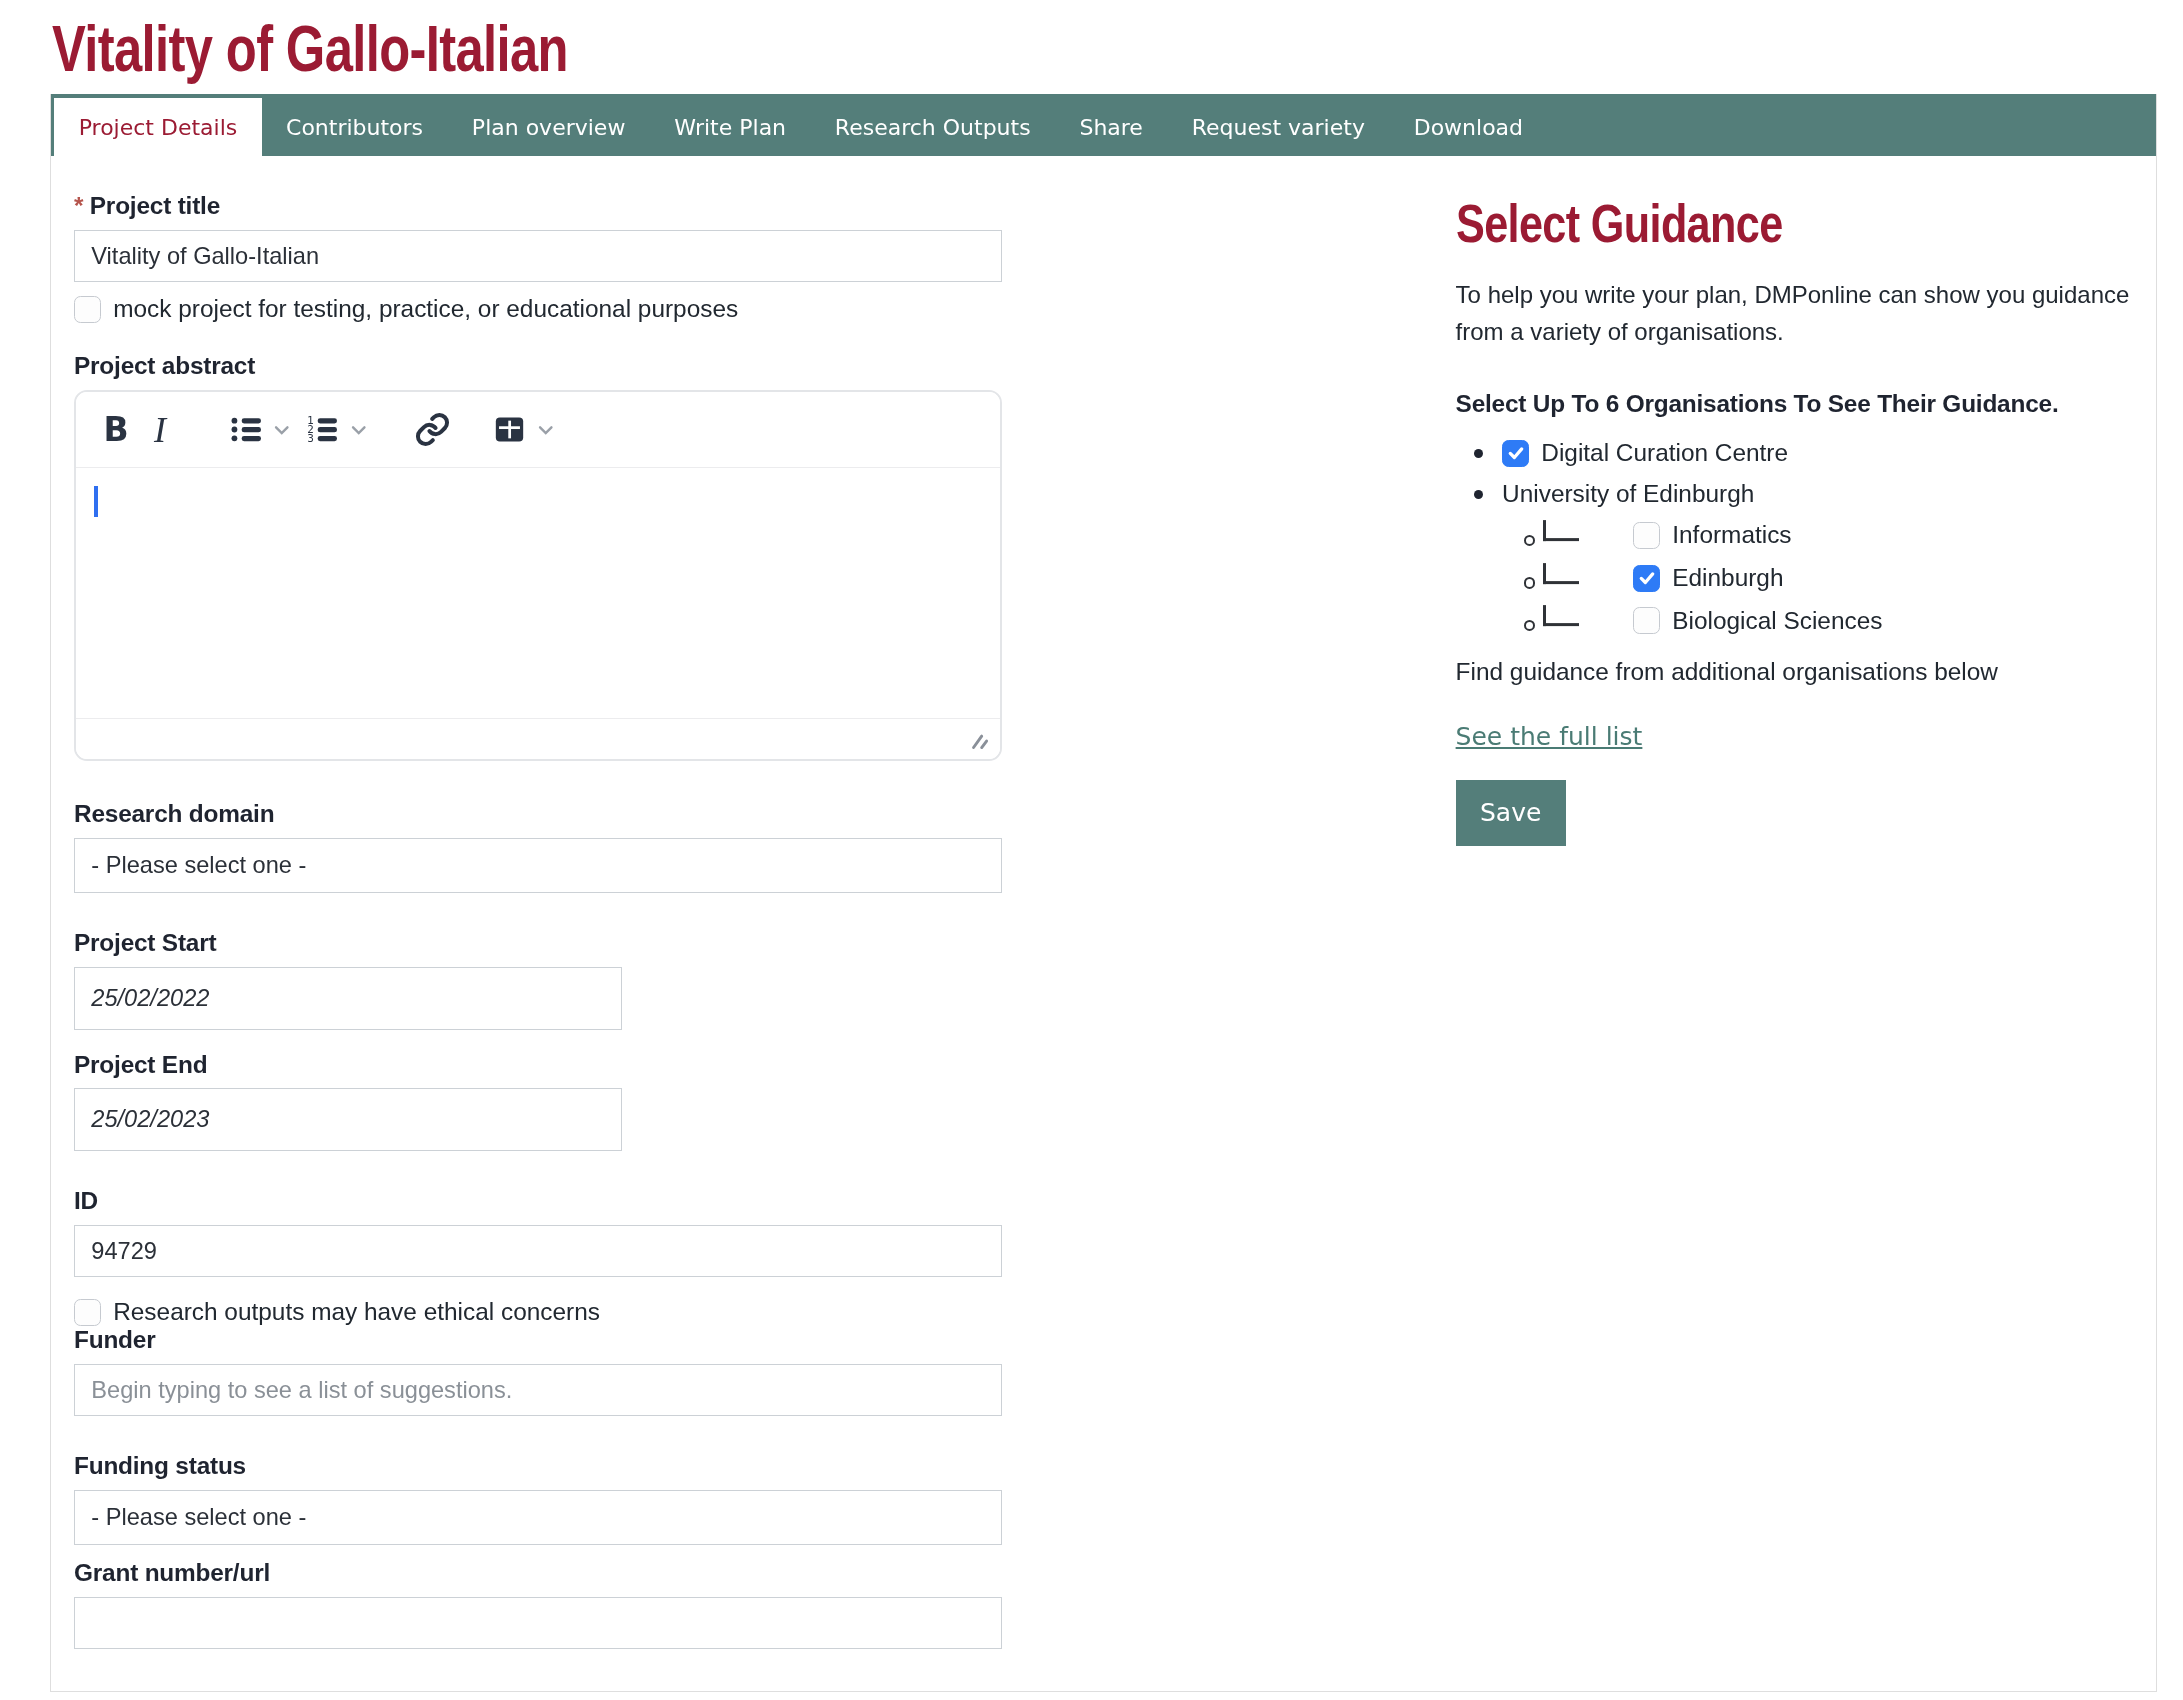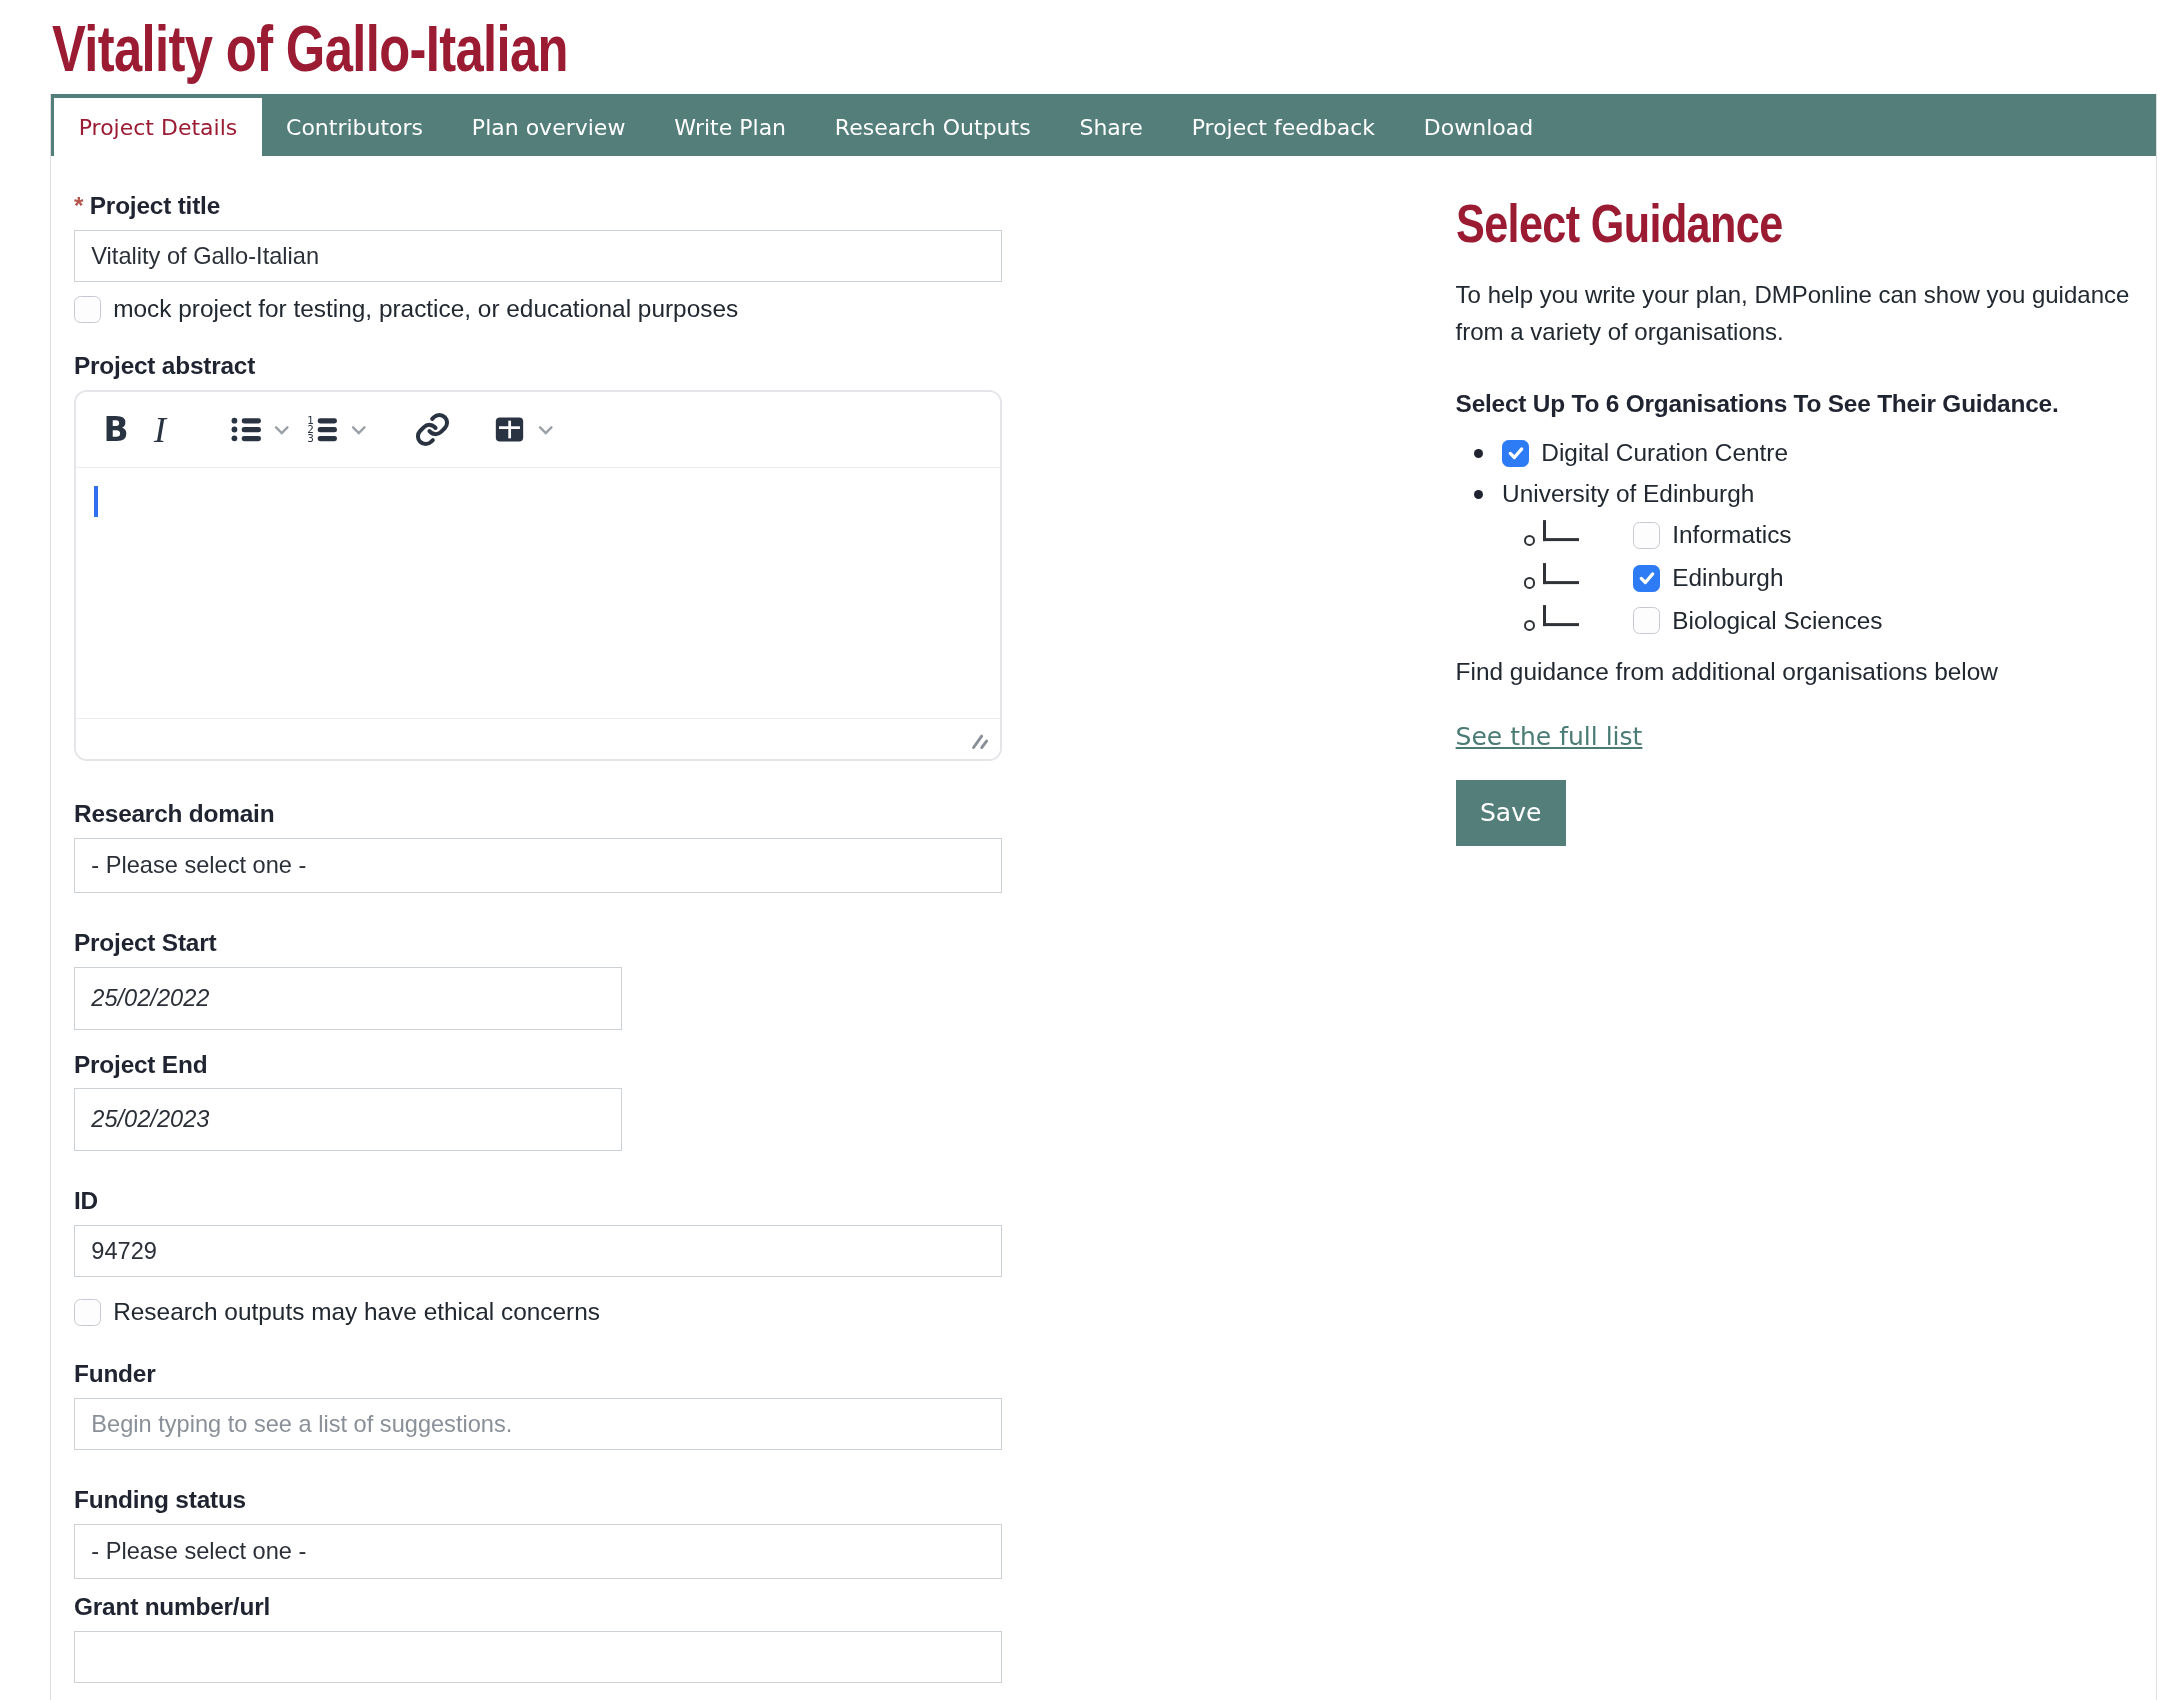--- a/index.html
+++ b/index.html
@@ -128,21 +128,21 @@
 
 <div class="container">
 
   <nav class="tabs">
     <div class="tab active">Project Details</div>
     <div class="tab">Contributors</div>
     <div class="tab">Plan overview</div>
     <div class="tab">Write Plan</div>
     <div class="tab">Research Outputs</div>
     <div class="tab">Share</div>
-    <div class="tab">Project feedback</div>
+    <div class="tab">Request variety</div>
     <div class="tab">Download</div>
   </nav>
 
   <div class="content">
 
     <div class="left-col">
 
       <div class="field-label">
         <span class="req">*</span><span>Project title</span>
       </div>
@@ -241,21 +241,21 @@
       <div class="group">
         <div class="field-label">Project End</div>
         <input class="tinput date-input" type="text" value="25/02/2023" style="">
       </div>
 
       <div class="group tight">
         <div class="field-label">ID</div>
         <input class="tinput" type="text" value="94729" style="">
       </div>
 
-      <label class="check-row" style="margin-bottom:34px;">
+      <label class="check-row" style="">
         <span class="cb" data-checked="false">
           
         </span>
         <span class="check-label">Research outputs may have ethical concerns</span>
       </label>
 
       <div class="group">
         <div class="field-label">Funder</div>
         <input class="tinput" type="text" placeholder="Begin typing to see a list of suggestions." style="">
       </div>

